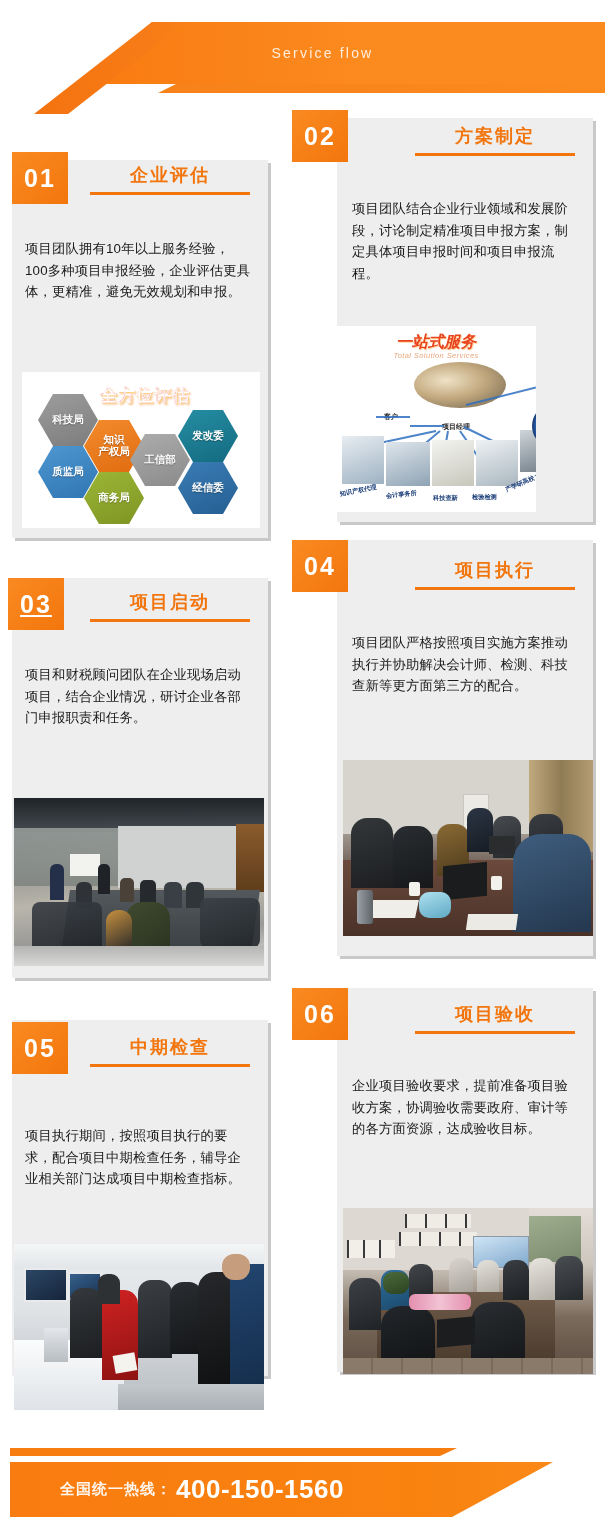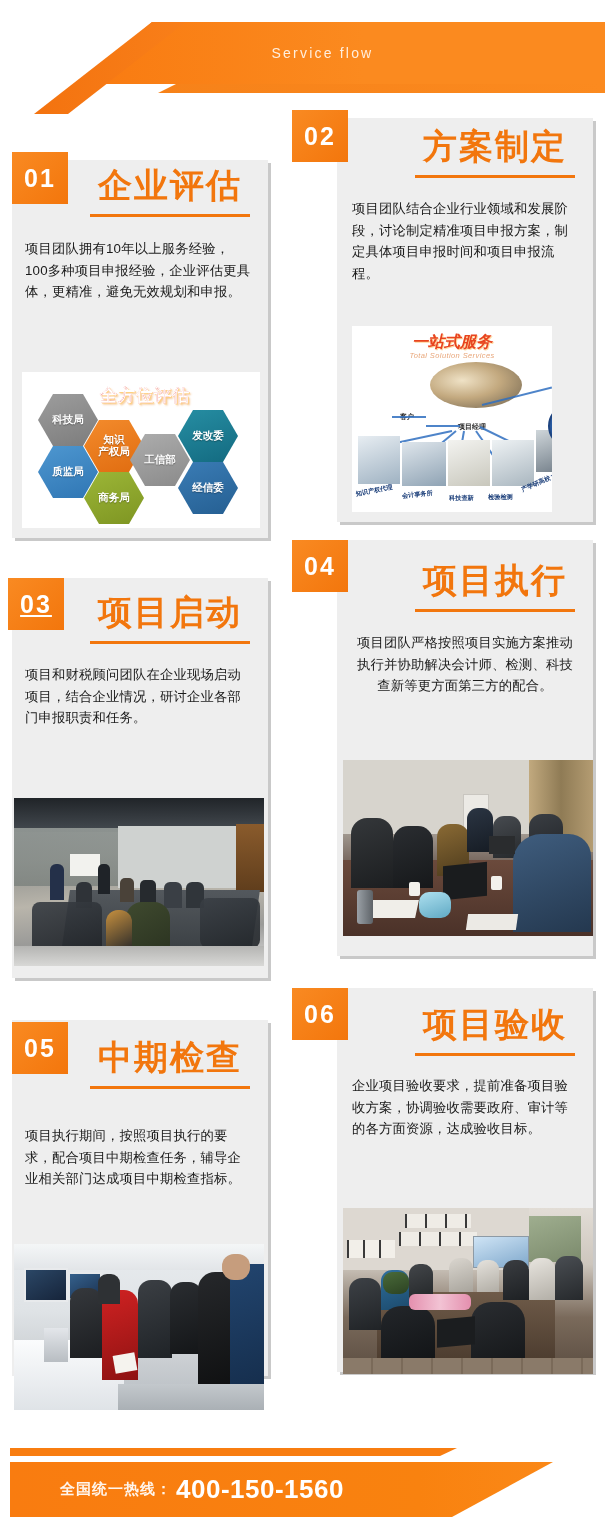--- a/index.html
+++ b/index.html
@@ -44,21 +44,21 @@
   
   .card { position: absolute; background: #eeeeee; }
   .card-shadow { box-shadow: 3px 3px 0 0 #c9c9c9; }
   .badge {
     position: absolute; background: linear-gradient(135deg,#f98a22 0%,#f3760c 100%);
     color: #ffffff; font-size: 25px; font-weight: bold; letter-spacing: 2px;
     display: flex; align-items: center; justify-content: center;
     width: 56px; height: 52px; z-index: 4;
   }
   .card-title {
-    color: #f2760d; font-size: 34px; font-weight: bold; letter-spacing: 2px;
+    color: #f2760d; font-size: 18px; font-weight: bold; letter-spacing: 2px;
     text-align: center; white-space: nowrap;
   }
   .title-rule { height: 3px; background: #f2760d; margin: 5px auto 0; }
   .card-body {
     color: #1a1a1a; font-size: 13.3px; line-height: 1.62;
     letter-spacing: .2px; text-align: left; font-weight: 500;
   }
   .photo { position: absolute; overflow: hidden; background: #d9d9d9; }
 
   
@@ -179,21 +179,21 @@
 </div>
 <div class="badge" style="left:292px; top:110px;">
   <span>02</span>
 </div>
 <div style="position:absolute; left:405px; top:124px; width:180px;">
   <div class="card-title">方案制定</div>
   <div class="title-rule" style="width:160px;"></div>
 </div>
 <div class="card-body" style="position:absolute; left:352px; top:198px; width:226px;">项目团队结合企业行业领域和发展阶段，讨论制定精准项目申报方案，制定具体项目申报时间和项目申报流程。</div>
 
-<div class="oss" style="left:352px; top:326px; width:200px; height:186px;">
+<div class="oss" style="left:336px; top:326px; width:200px; height:186px;">
   <div class="oss-title">一站式服务</div>
   <div class="oss-sub">Total Solution Services</div>
 
   <div class="oss-hub" style="left:78px; top:36px; width:92px; height:46px;
               border-radius:46px/23px;
               background:radial-gradient(ellipse at 35% 40%, #efe2c6 0%, #c3a97f 45%, #6b5f4c 100%);"></div>
 
   <div class="oss-lbl" style="left:48px; top:86px;">客户</div>
   <div class="oss-lbl" style="left:106px; top:96px;">项目经理</div>
 
@@ -256,21 +256,21 @@
 
 <div class="card card-shadow" style="left:337px; top:540px; width:256px; height:416px;">
 </div>
 <div class="badge" style="left:292px; top:540px;">
   <span>04</span>
 </div>
 <div style="position:absolute; left:405px; top:558px; width:180px;">
   <div class="card-title">项目执行</div>
   <div class="title-rule" style="width:160px;"></div>
 </div>
-<div class="card-body" style="position:absolute; left:352px; top:632px; width:226px;text-align:center;">项目团队严格按照项目实施方案推动执行并协助解决会计师、检测、科技查新等更方面第三方的配合。</div>
+<div class="card-body" style="position:absolute; left:352px; top:632px; width:226px;">项目团队严格按照项目实施方案推动执行并协助解决会计师、检测、科技查新等更方面第三方的配合。</div>
 
 <div class="photo" style="left:343px; top:760px; width:250px; height:176px;
             background:linear-gradient(180deg,#d8d5ce 0%, #c0bcb4 30%, #6c5b52 62%, #4a3a32 100%);">
   <div class="ph" style="left:0; top:0; width:190px; height:74px; background:#d7d4cd;"></div>
   <div class="ph" style="left:186px; top:0; width:64px; height:92px; background:linear-gradient(90deg,#c1a97e,#8f7b55,#b49c72);"></div>
   <div class="ph" style="left:120px; top:34px; width:26px; height:42px; background:#eceae5; border:1px solid #c9c6c0;"></div>
   <div class="ph" style="left:0; top:100px; width:250px; height:76px; background:linear-gradient(180deg,#6b4a3c,#4a3128);"></div>
   <div class="ph" style="left:8px; top:58px; width:42px; height:70px; background:linear-gradient(160deg,#34373a,#1c1e20); border-radius:16px 16px 0 0;"></div>
   <div class="ph" style="left:50px; top:66px; width:40px; height:62px; background:linear-gradient(160deg,#2a2d31,#16181a); border-radius:15px 15px 0 0;"></div>
   <div class="ph" style="left:94px; top:64px; width:32px; height:52px; background:linear-gradient(160deg,#8a6a34,#4d3b1d); border-radius:13px 13px 0 0;"></div>

